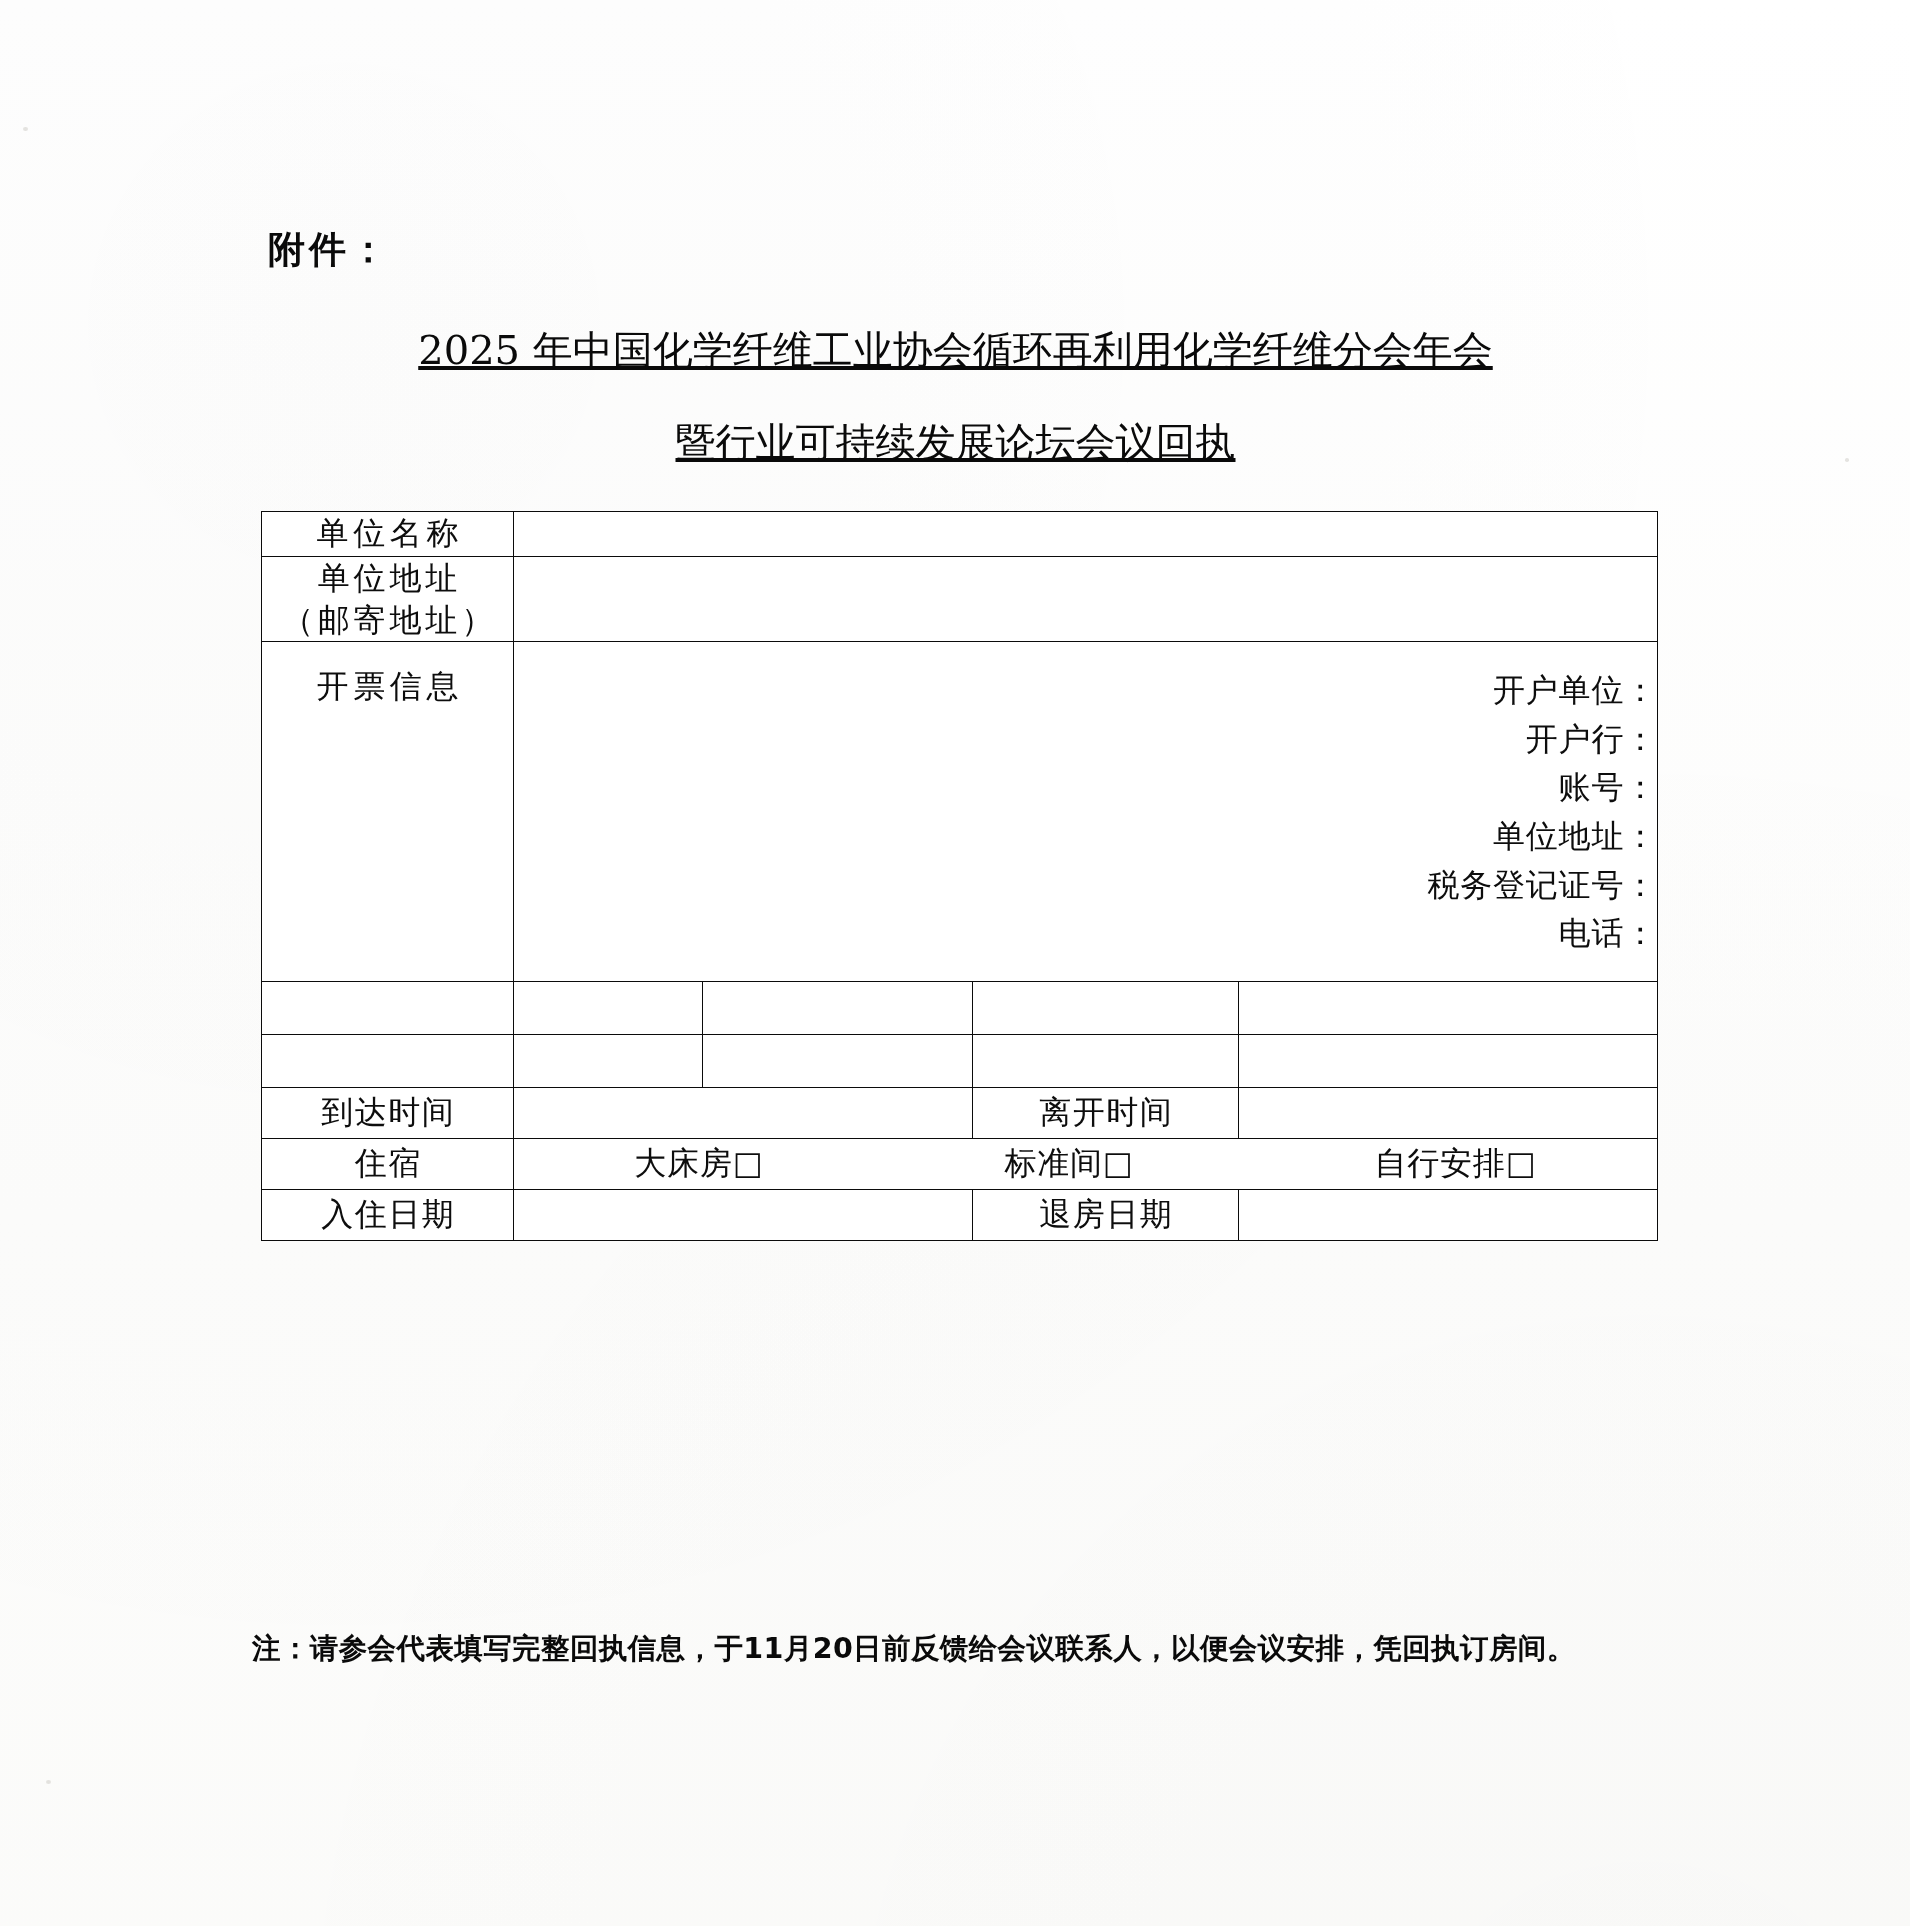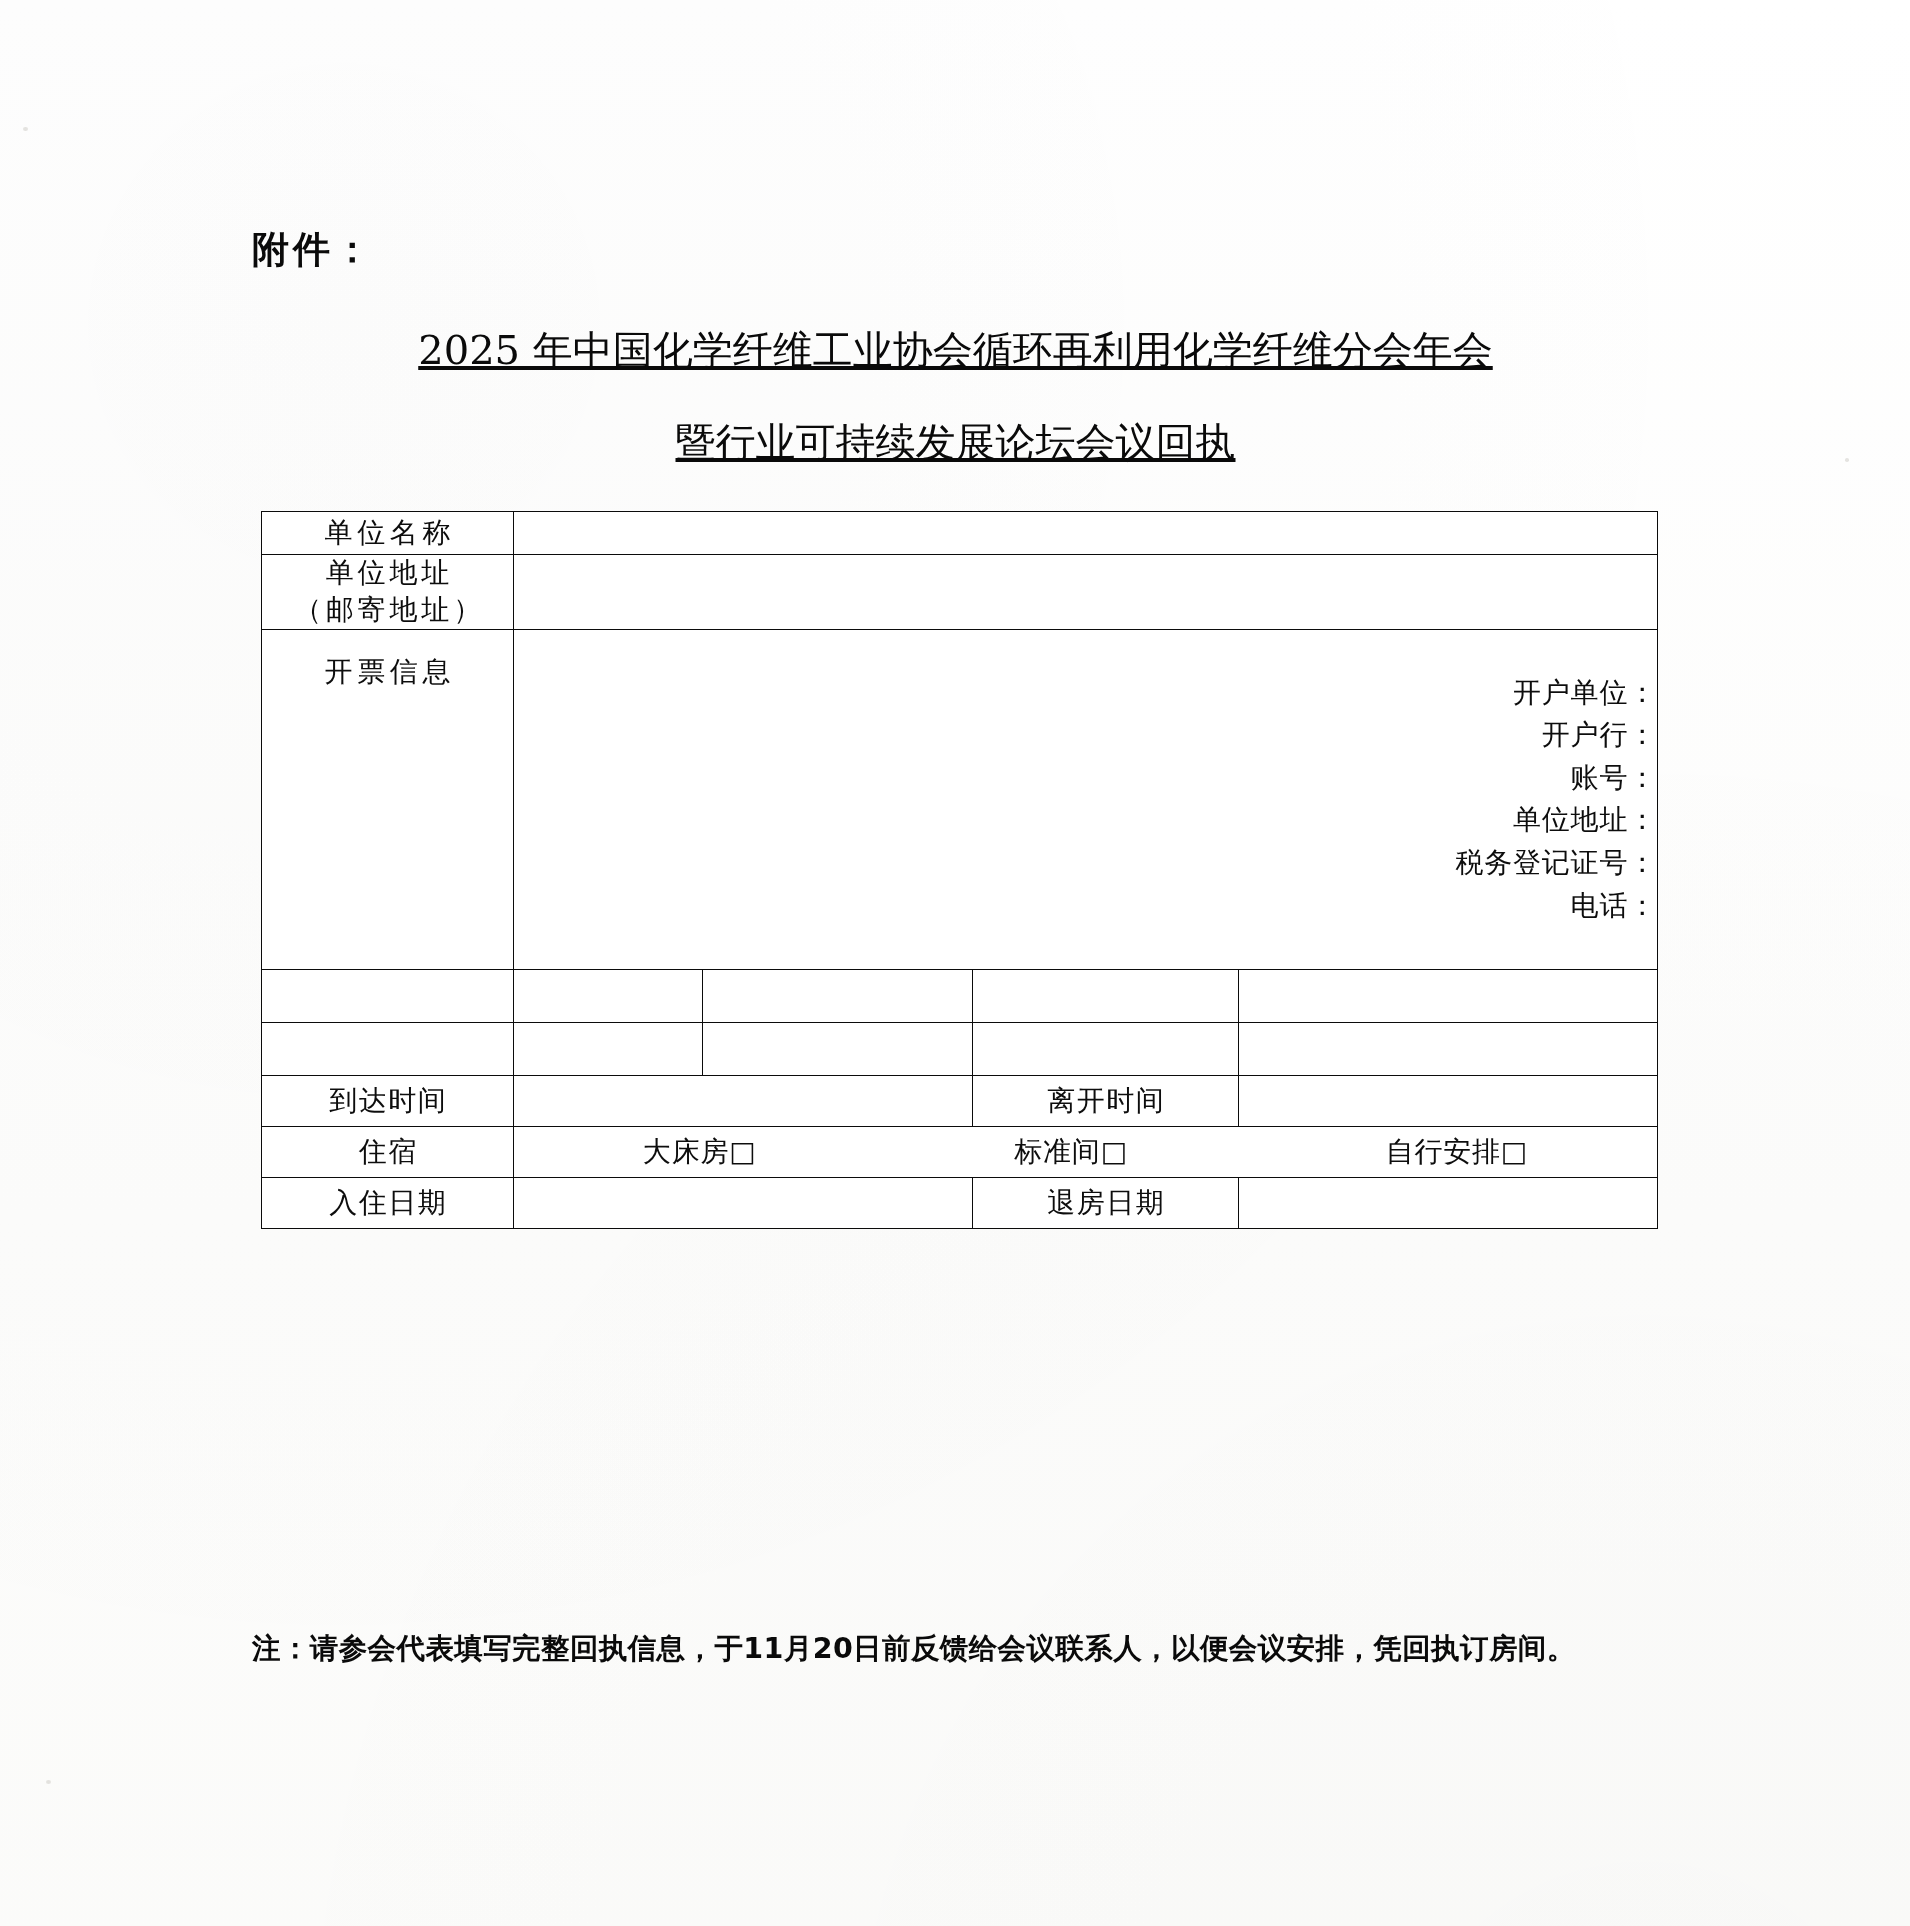--- a/index.html
+++ b/index.html
@@ -31,21 +31,21 @@
   .speck {
     position: absolute;
     background: #cfcdc8;
     border-radius: 50%;
     opacity: 0.55;
     pointer-events: none;
   }
 
   .attach-label {
     position: absolute;
-    left: 252px;
+    left: 268px;
     top: 225px;
     font-size: 37px;
     font-weight: bold;
     letter-spacing: 3.9px;
     color: #0a0a0a;
     white-space: nowrap;
   }
 
   .title-line {
     position: absolute;
@@ -67,21 +67,21 @@
     top: 511px;
     width: 1395px;
     border-collapse: collapse;
     table-layout: fixed;
     font-family: "DejaVu Serif", "Liberation Serif", serif;
     color: #0d0d0d;
   }
   table.receipt td {
     border: 1.2px solid #0b0b0b;
     padding: 0;
-    font-size: 28px;
+    font-size: 32px;
     vertical-align: middle;
     background: #ffffff;
   }
   .lbl {
     text-align: center;
     letter-spacing: 4.6px;
     text-indent: 4.6px;
   }
   .lbl-tight {
     text-align: center;

